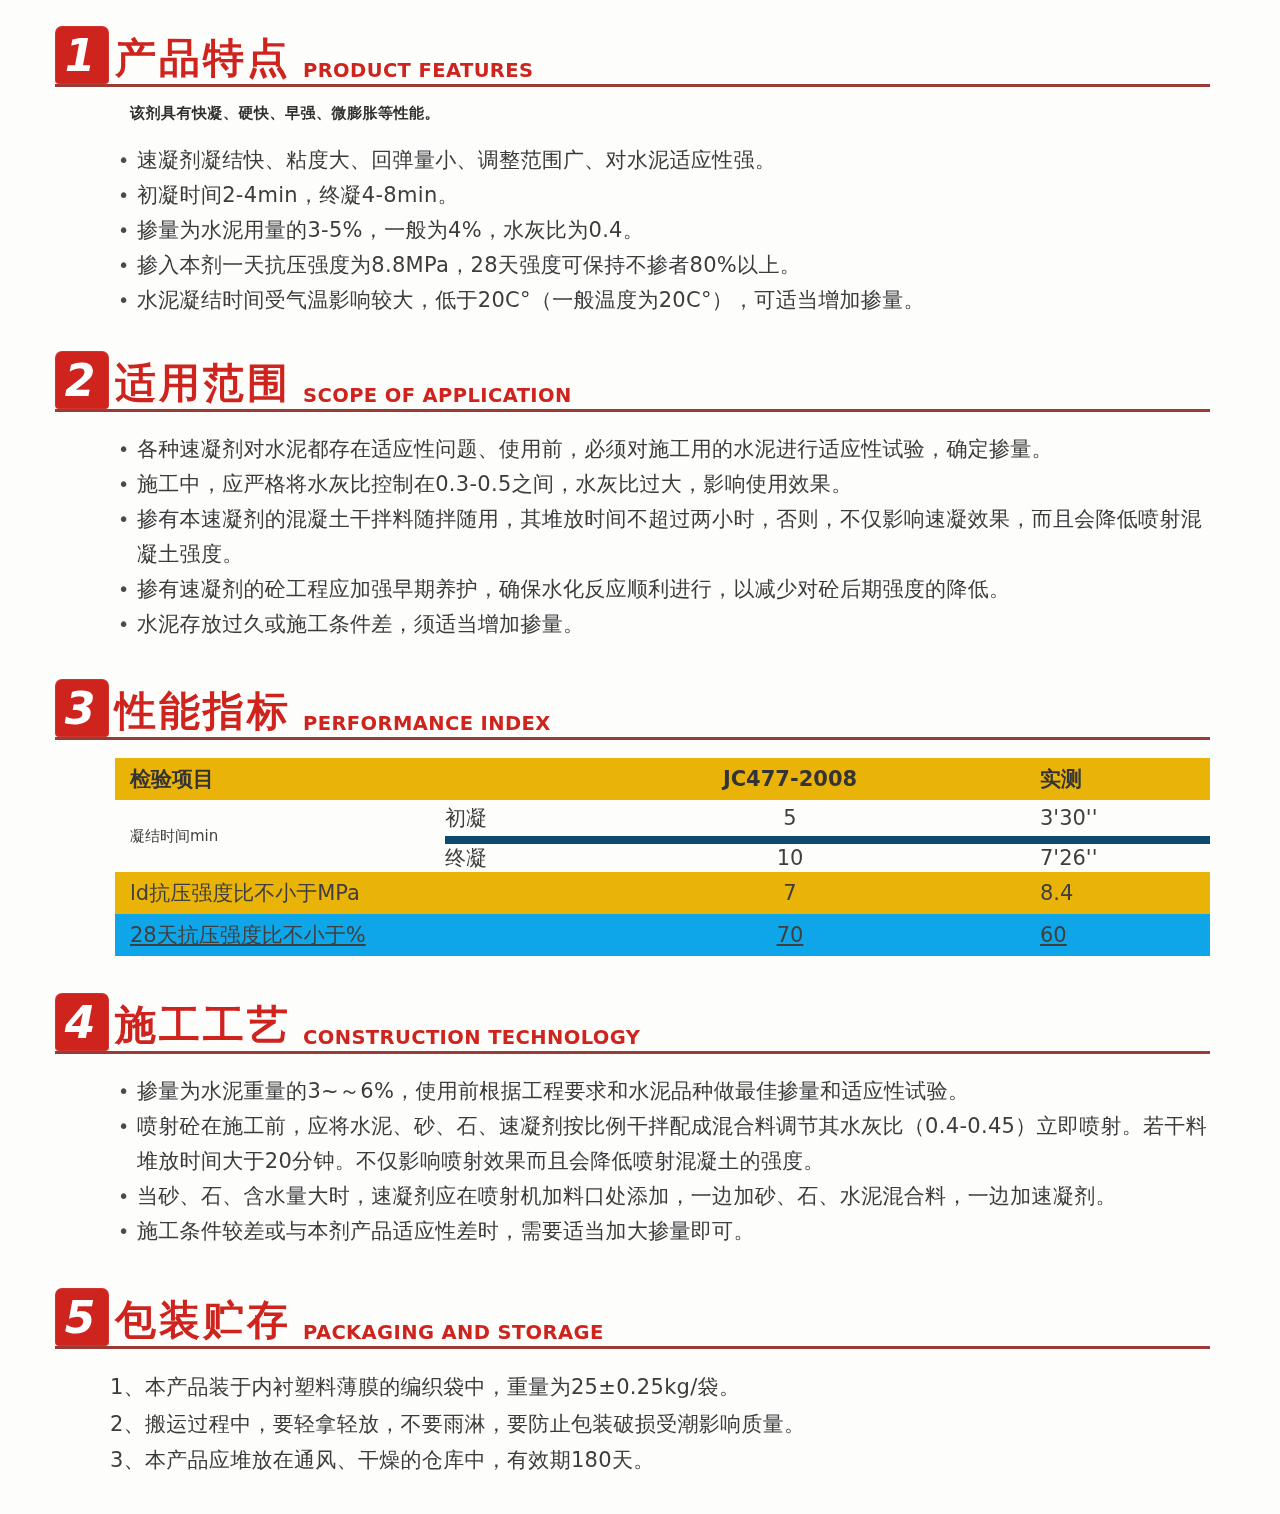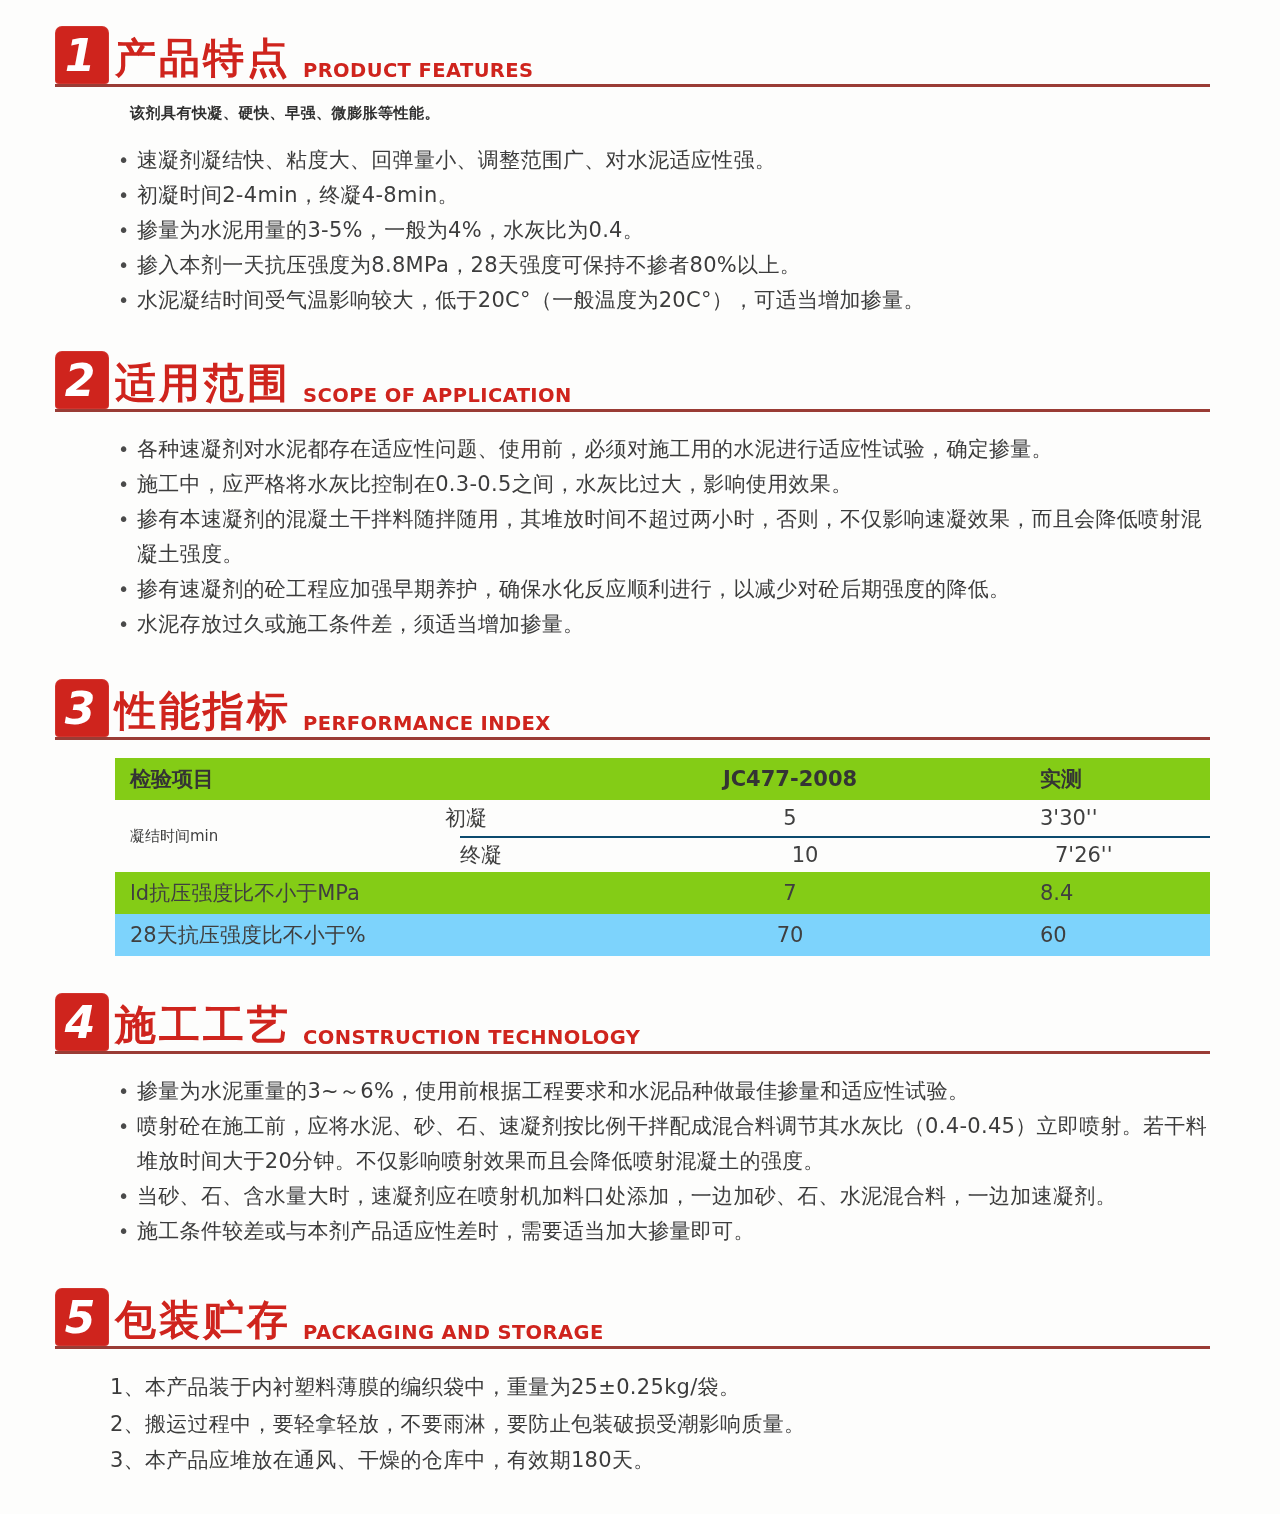--- a/index.html
+++ b/index.html
@@ -44,35 +44,35 @@
     font-size:19px; line-height:35px;
   }
   ol.numbered { list-style:none; margin:20px 0 0 55px; }
   ol.numbered li { font-size:21px; line-height:36.5px; color:#3c3c3c; letter-spacing:.3px; }
   
   .ptable { width:1095px; margin:18px 0 0 60px; font-size:21px; color:#3f3f3f; }
   .trow {
     display:grid; grid-template-columns:330px 150px 390px 1fr;
     align-items:center; min-height:42px;
   }
-  .trow.gray { background:#84cc16; }
-  .trow.white { background:#7dd3fc; }
+  .trow.gray { background:#eab308; }
+  .trow.white { background:#0ea5e9;text-decoration:underline; }
   .cell-label { padding-left:15px; grid-column:1 / span 2; }
   .cell-std { grid-column:3; text-align:center; }
   .cell-meas { grid-column:4; padding-left:55px; }
   .thead { font-weight:bold; color:#343434; }
   
   .row-setting { display:grid; grid-template-columns:330px 1fr; background:#fdfdfc; }
   .row-setting .left {
     display:flex; align-items:center; padding-left:15px; font-size:15px;
   }
   .subrow {
     display:grid; grid-template-columns:150px 390px 1fr; align-items:center; height:36px;
   }
-  .subrow.divided { border-top:2px solid #0c4a6e;margin-left:15px; }
+  .subrow.divided { border-top:8px solid #0c4a6e; }
   .subrow .s1 { grid-column:1; }
   .subrow .s2 { grid-column:2; text-align:center; }
   .subrow .s3 { grid-column:3; padding-left:55px; }
   
   .sec-1 { margin-bottom:32px; }
   .sec-2 { margin-bottom:36px; }
   .sec-3 { margin-bottom:36px; }
   .sec-4 { margin-bottom:38px; }
 </style>
 </head>

